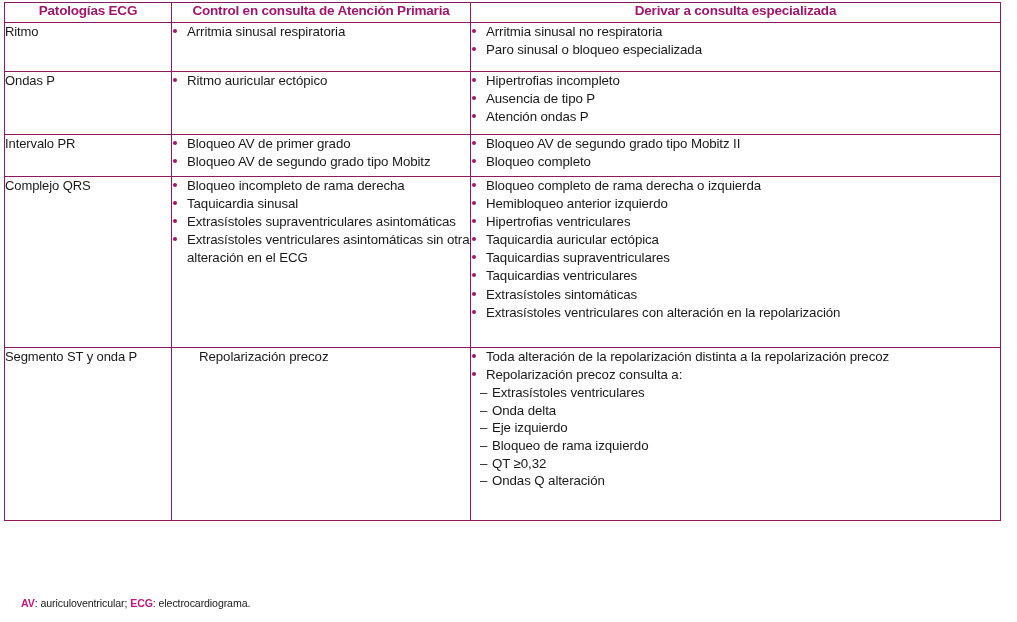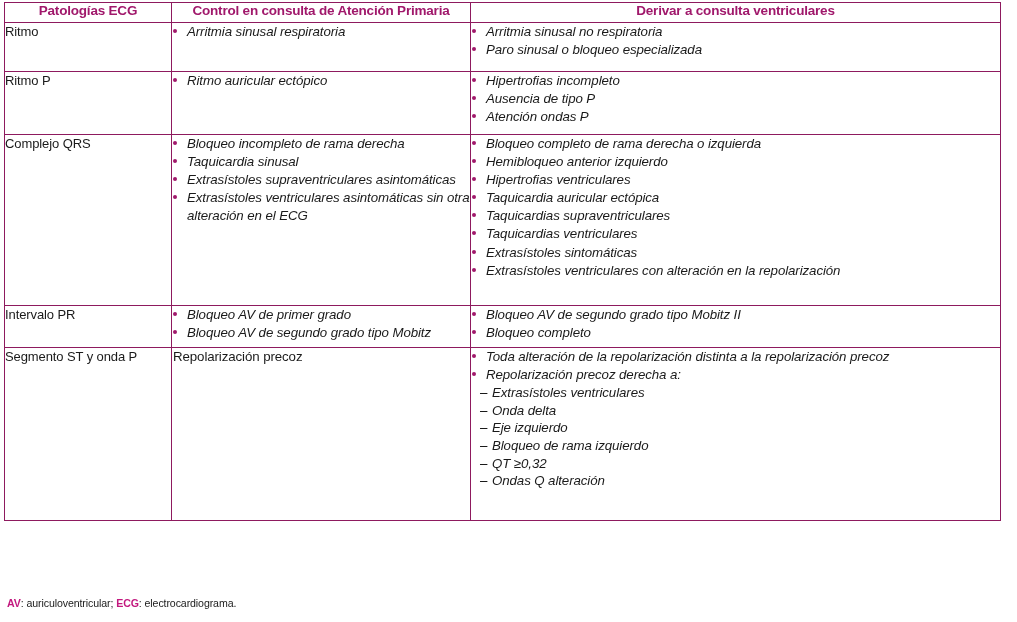--- a/index.html
+++ b/index.html
@@ -62,38 +62,38 @@
     white-space: nowrap;
     display: block;
   }
 
   
   .cell {
     padding: 8px 9px 9px 9px;
   }
   .cell-pad-list {
     padding: 8px 9px 9px 9px;
-    font-style: italic;
   }
 
   .rowlabel {
     color: #1a1a1a;
     font-size: 13px;
     line-height: 17px;
     letter-spacing: -0.1px;
     display: block;
   }
 
   .plain-text {
     color: #1a1a1a;
     font-size: 13.3px;
     line-height: 17.5px;
     letter-spacing: -0.1px;
     display: block;
     padding-left: 1px;
+    margin-left: 26px;
   }
 
   ul.blist {
     list-style: none;
     margin: 0;
     padding: 0;
   }
   ul.blist > li {
     position: relative;
     color: #1a1a1a;
@@ -137,21 +137,21 @@
     top: 0;
     color: #1a1a1a;
   }
   .sub-wrap {
     padding-left: 9px;
   }
 
   
   .footnote {
     position: absolute;
-    left: 7px;
+    left: 21px;
     top: 597px;
     font-size: 10.6px;
     line-height: 13px;
     color: #1a1a1a;
     letter-spacing: -0.1px;
     white-space: nowrap;
   }
   .footnote .abbr {
     color: #c2187e;
     font-weight: bold;
@@ -171,21 +171,21 @@
 
     <thead>
       <tr>
         <th class="hdr-cell">
           <span class="hdr-text">Patologías ECG</span>
         </th>
         <th class="hdr-cell">
           <span class="hdr-text">Control en consulta de Atención Primaria</span>
         </th>
         <th class="hdr-cell">
-          <span class="hdr-text">Derivar a consulta ventriculares</span>
+          <span class="hdr-text">Derivar a consulta especializada</span>
         </th>
       </tr>
     </thead>
 
     <tbody>
 
       <tr>
         <td class="cell" style="height:48px">
           <span class="rowlabel">Ritmo</span>
         </td>
@@ -206,21 +206,21 @@
             <li>
               <span class="bullet"></span>
               <span class="li-text">Paro sinusal o bloqueo especializada</span>
             </li>
           </ul>
         </td>
       </tr>
 
       <tr>
         <td class="cell" style="height:62px">
-          <span class="rowlabel">Ritmo P</span>
+          <span class="rowlabel">Ondas P</span>
         </td>
         <td class="cell-pad-list">
           <ul class="blist">
             <li>
               <span class="bullet"></span>
               <span class="li-text">Ritmo auricular ectópico</span>
             </li>
           </ul>
         </td>
         <td class="cell-pad-list">
@@ -229,20 +229,50 @@
               <span class="bullet"></span>
               <span class="li-text">Hipertrofias incompleto</span>
             </li>
             <li>
               <span class="bullet"></span>
               <span class="li-text">Ausencia de tipo P</span>
             </li>
             <li>
               <span class="bullet"></span>
               <span class="li-text">Atención ondas P</span>
+            </li>
+          </ul>
+        </td>
+      </tr>
+
+      <tr>
+        <td class="cell" style="height:41px">
+          <span class="rowlabel">Intervalo PR</span>
+        </td>
+        <td class="cell-pad-list">
+          <ul class="blist">
+            <li>
+              <span class="bullet"></span>
+              <span class="li-text">Bloqueo AV de primer grado</span>
+            </li>
+            <li>
+              <span class="bullet"></span>
+              <span class="li-text">Bloqueo AV de segundo grado tipo Mobitz</span>
+            </li>
+          </ul>
+        </td>
+        <td class="cell-pad-list">
+          <ul class="blist">
+            <li>
+              <span class="bullet"></span>
+              <span class="li-text">Bloqueo AV de segundo grado tipo Mobitz II</span>
+            </li>
+            <li>
+              <span class="bullet"></span>
+              <span class="li-text">Bloqueo completo</span>
             </li>
           </ul>
         </td>
       </tr>
 
       <tr>
         <td class="cell" style="height:170px">
           <span class="rowlabel">Complejo QRS</span>
         </td>
         <td class="cell-pad-list">
@@ -297,65 +327,35 @@
             </li>
             <li>
               <span class="bullet"></span>
               <span class="li-text">Extrasístoles ventriculares con alteración en la repolarización</span>
             </li>
           </ul>
         </td>
       </tr>
 
       <tr>
-        <td class="cell" style="height:41px">
-          <span class="rowlabel">Intervalo PR</span>
-        </td>
-        <td class="cell-pad-list">
-          <ul class="blist">
-            <li>
-              <span class="bullet"></span>
-              <span class="li-text">Bloqueo AV de primer grado</span>
-            </li>
-            <li>
-              <span class="bullet"></span>
-              <span class="li-text">Bloqueo AV de segundo grado tipo Mobitz</span>
-            </li>
-          </ul>
-        </td>
-        <td class="cell-pad-list">
-          <ul class="blist">
-            <li>
-              <span class="bullet"></span>
-              <span class="li-text">Bloqueo AV de segundo grado tipo Mobitz II</span>
-            </li>
-            <li>
-              <span class="bullet"></span>
-              <span class="li-text">Bloqueo completo</span>
-            </li>
-          </ul>
-        </td>
-      </tr>
-
-      <tr>
         <td class="cell" style="height:172px">
           <span class="rowlabel">Segmento ST y onda P</span>
         </td>
         <td class="cell">
           <span class="plain-text">Repolarización precoz</span>
         </td>
         <td class="cell-pad-list">
           <ul class="blist">
             <li>
               <span class="bullet"></span>
               <span class="li-text">Toda alteración de la repolarización distinta a la repolarización precoz</span>
             </li>
             <li>
               <span class="bullet"></span>
-              <span class="li-text">Repolarización precoz derecha a:</span>
+              <span class="li-text">Repolarización precoz consulta a:</span>
             </li>
           </ul>
           <div class="sub-wrap">
             <ul class="dlist">
               <li>
                 <span class="dash">–</span>
                 <span class="li-text">Extrasístoles ventriculares</span>
               </li>
               <li>
                 <span class="dash">–</span>

